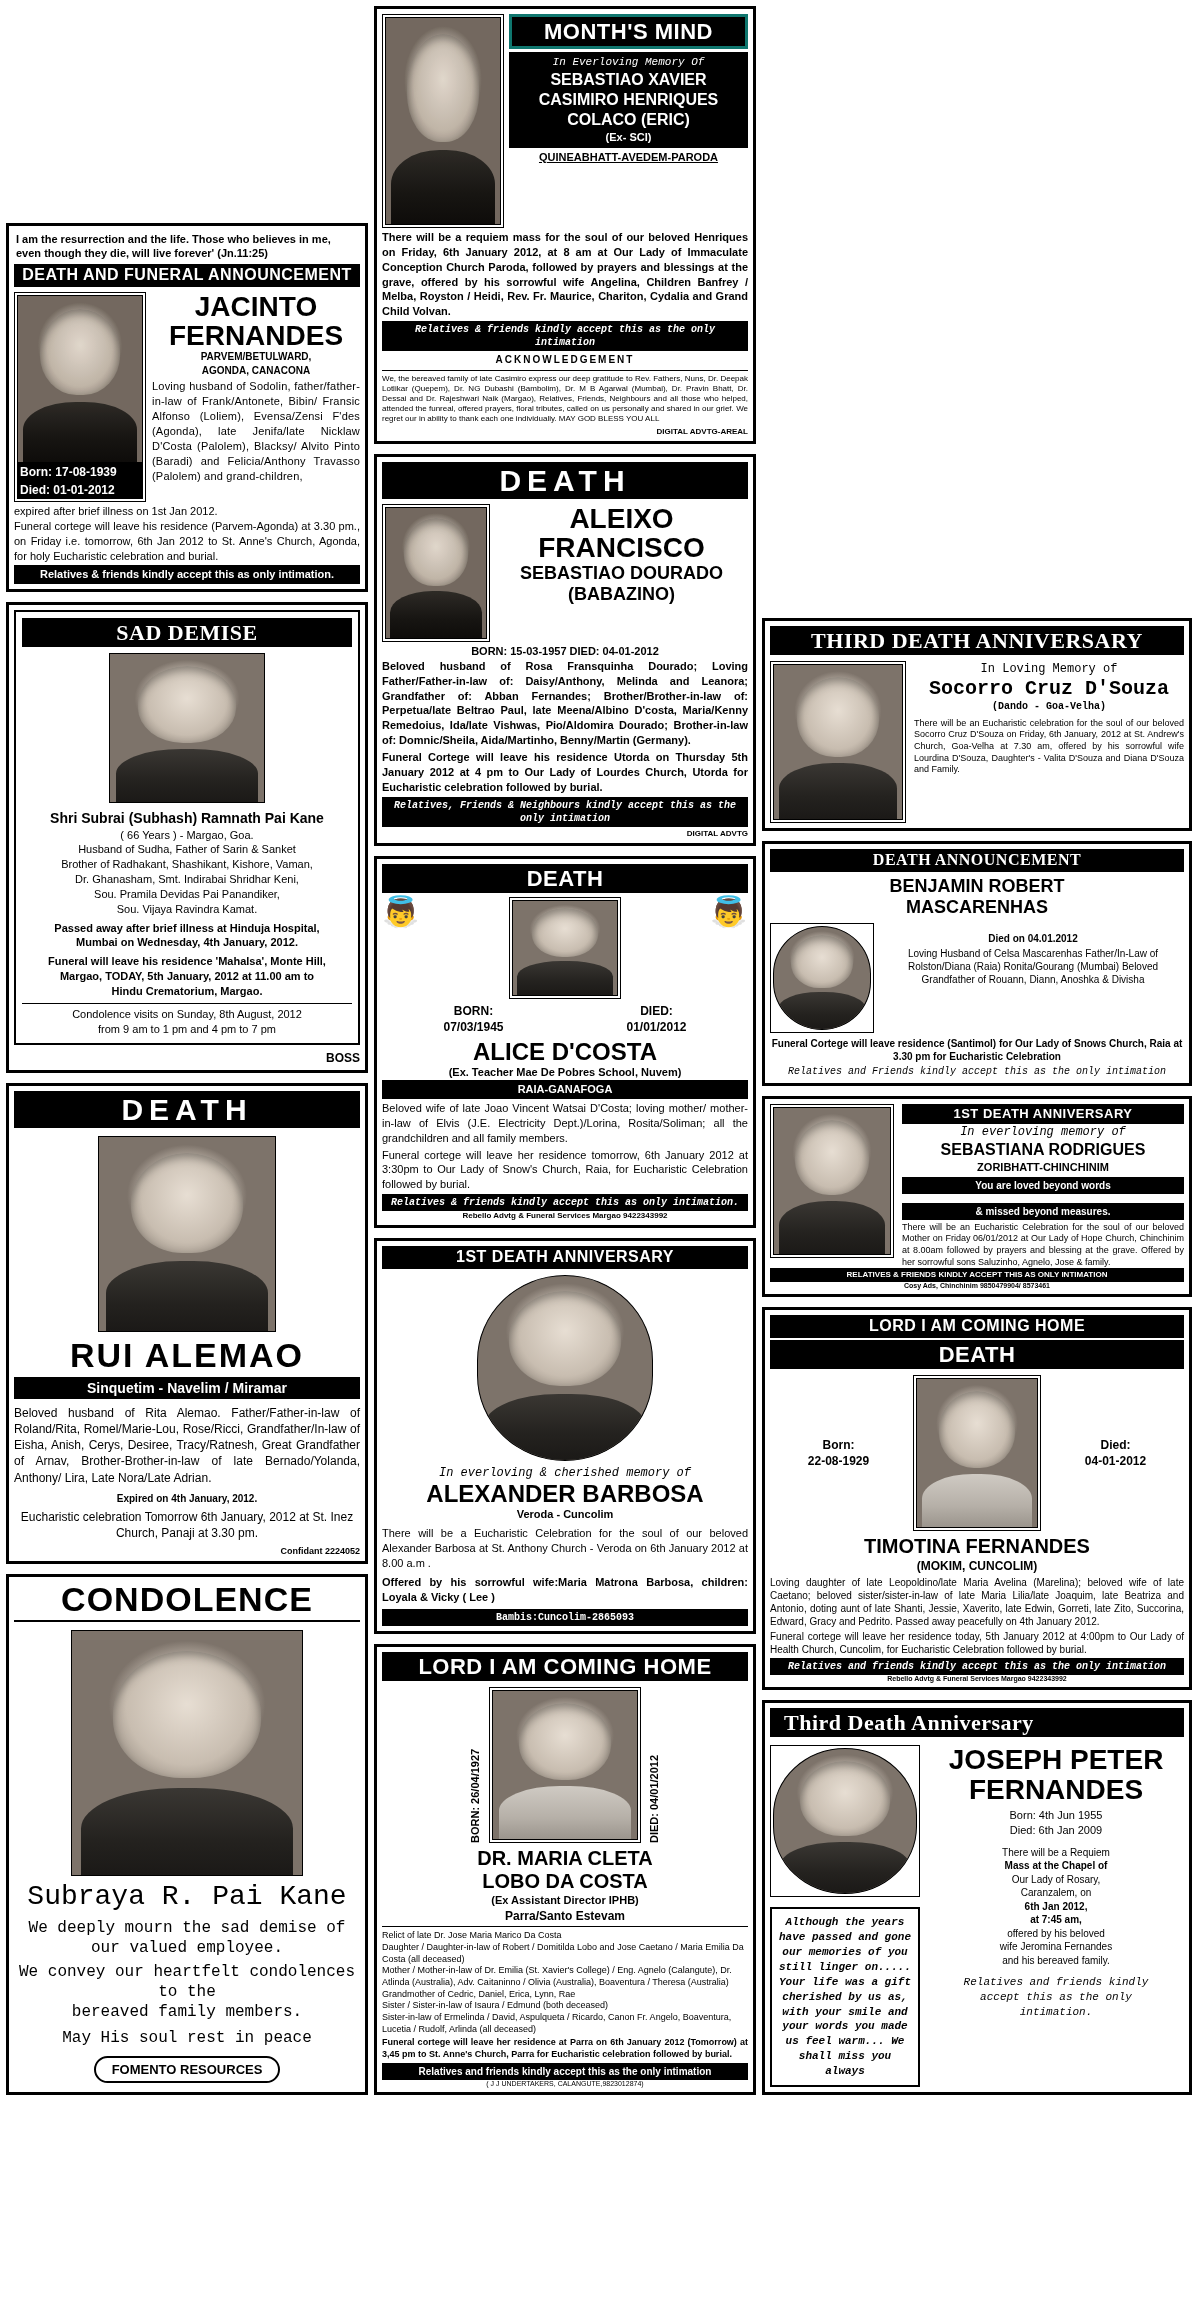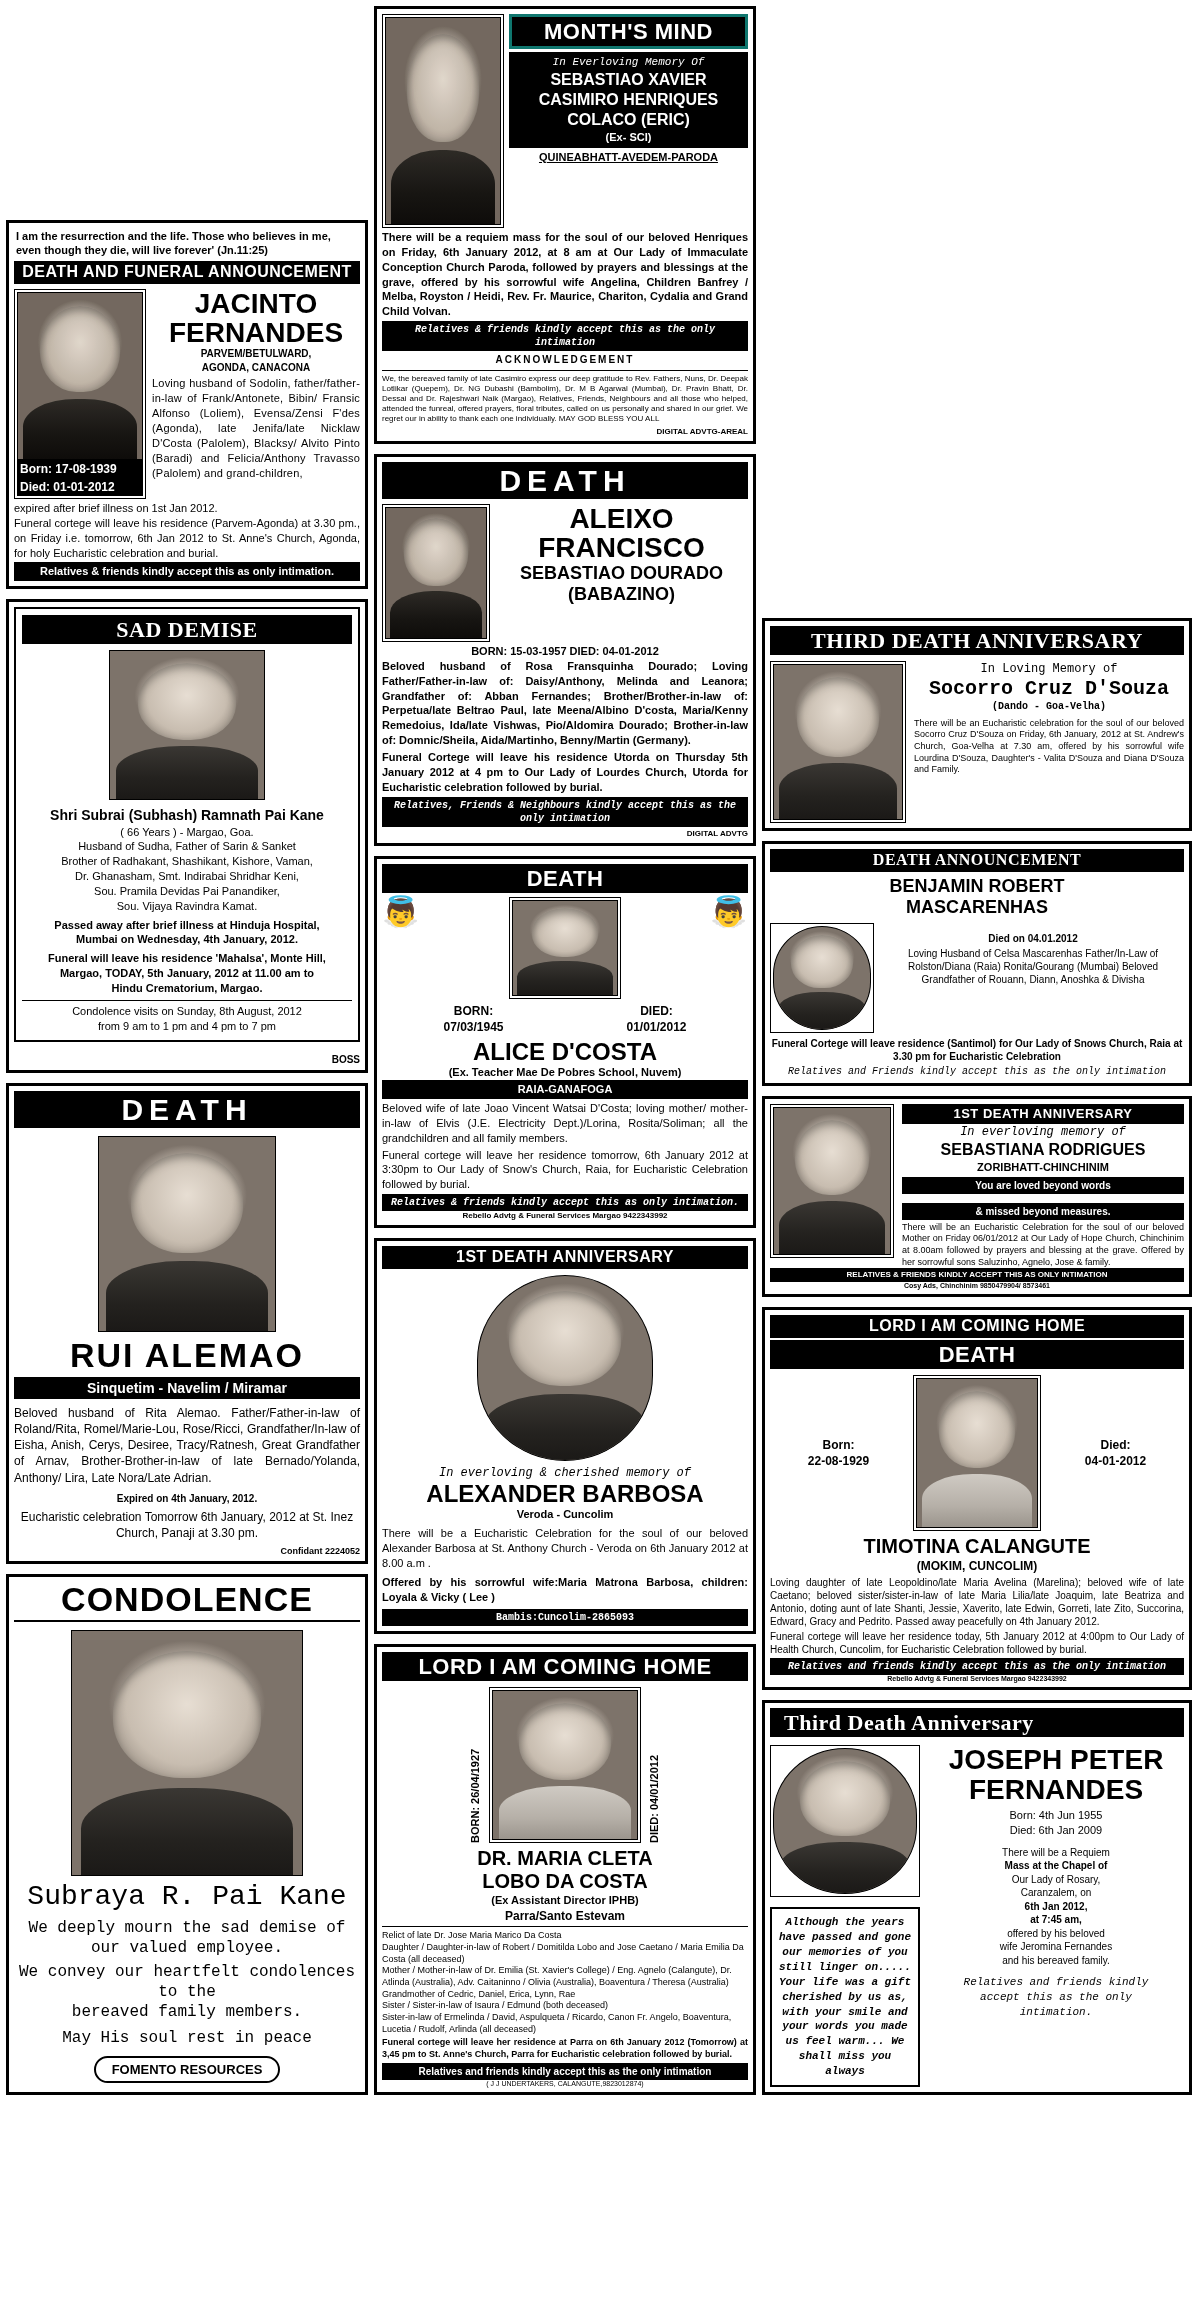--- a/index.html
+++ b/index.html
@@ -144,21 +144,21 @@
         <div class="center t11">Sou. Vijaya Ravindra Kamat.</div>
         <div class="center b t11 mt4">Passed away after brief illness at Hinduja Hospital,</div>
         <div class="center b t11">Mumbai on Wednesday, 4th January, 2012.</div>
         <div class="center b t11 mt4">Funeral will leave his residence 'Mahalsa', Monte Hill,</div>
         <div class="center b t11">Margao, TODAY, 5th January, 2012 at 11.00 am to</div>
         <div class="center b t11">Hindu Crematorium, Margao.</div>
         <div class="rule thin mt4"></div>
         <div class="center t11 mt2">Condolence visits on Sunday, 8th August, 2012</div>
         <div class="center t11">from 9 am to 1 pm and 4 pm to 7 pm</div>
       </div>
-      <div class="tiny-right b" style="font-size:10px;margin-top:12px">BOSS</div>
+      <div class="tiny-right b" style="font-size:12px;margin-top:6px">BOSS</div>
     </div>
 
     <div class="ad">
       <div class="banner banner-xl">DEATH</div>
       <div class="center" style="margin-top:8px;">
         <div class="photo" style="width:178px;height:196px;margin:0 auto;"></div>
       </div>
       <div class="center b t34 mt6" style="letter-spacing:2px">RUI ALEMAO</div>
       <div class="strip t14 mt4">Sinquetim - Navelim / Miramar</div>
       <div class="just t12 mt6">Beloved husband of Rita Alemao. Father/Father-in-law of Roland/Rita, Romel/Marie-Lou, Rose/Ricci, Grandfather/In-law of Eisha, Anish, Cerys, Desiree, Tracy/Ratnesh, Great Grandfather of Arnav, Brother-Brother-in-law of late Bernado/Yolanda, Anthony/ Lira, Late Nora/Late Adrian.</div>
@@ -375,21 +375,21 @@
           <div class="b t12">22-08-1929</div>
         </div>
         <div class="photobox" style="width:128px;flex:0 0 128px">
           <div class="photo light" style="height:150px"></div>
         </div>
         <div class="center" style="flex:1">
           <div class="b t12">Died:</div>
           <div class="b t12">04-01-2012</div>
         </div>
       </div>
-      <div class="center b t20 mt4">TIMOTINA CALANGUTE</div>
+      <div class="center b t20 mt4">TIMOTINA FERNANDES</div>
       <div class="center b t12">(MOKIM, CUNCOLIM)</div>
       <div class="just t10 mt2">Loving daughter of late Leopoldino/late Maria Avelina (Marelina); beloved wife of late Caetano; beloved sister/sister-in-law of  late Maria Lilia/late Joaquim, late Beatriza and Antonio, doting aunt of late Shanti, Jessie, Xaverito, late Edwin, Gorreti, late Zito, Succorina, Edward, Gracy and Pedrito. Passed away peacefully on 4th January 2012.</div>
       <div class="just t10 mt2">Funeral cortege will leave her residence today, 5th January 2012 at 4:00pm to Our Lady of Health Church, Cuncolim, for Eucharistic Celebration followed by burial.</div>
       <div class="strip i t10 scr mt2">Relatives and friends kindly accept this as the only intimation</div>
       <div class="tiny-center b" style="font-size:7px">Rebello Advtg &amp; Funeral Services Margao 9422343992</div>
     </div>
 
     <div class="ad">
       <div class="banner banner-lg serif" style="text-align:left;padding-left:14px">Third Death Anniversary</div>
       <div style="display:flex;gap:8px;margin-top:8px;">

